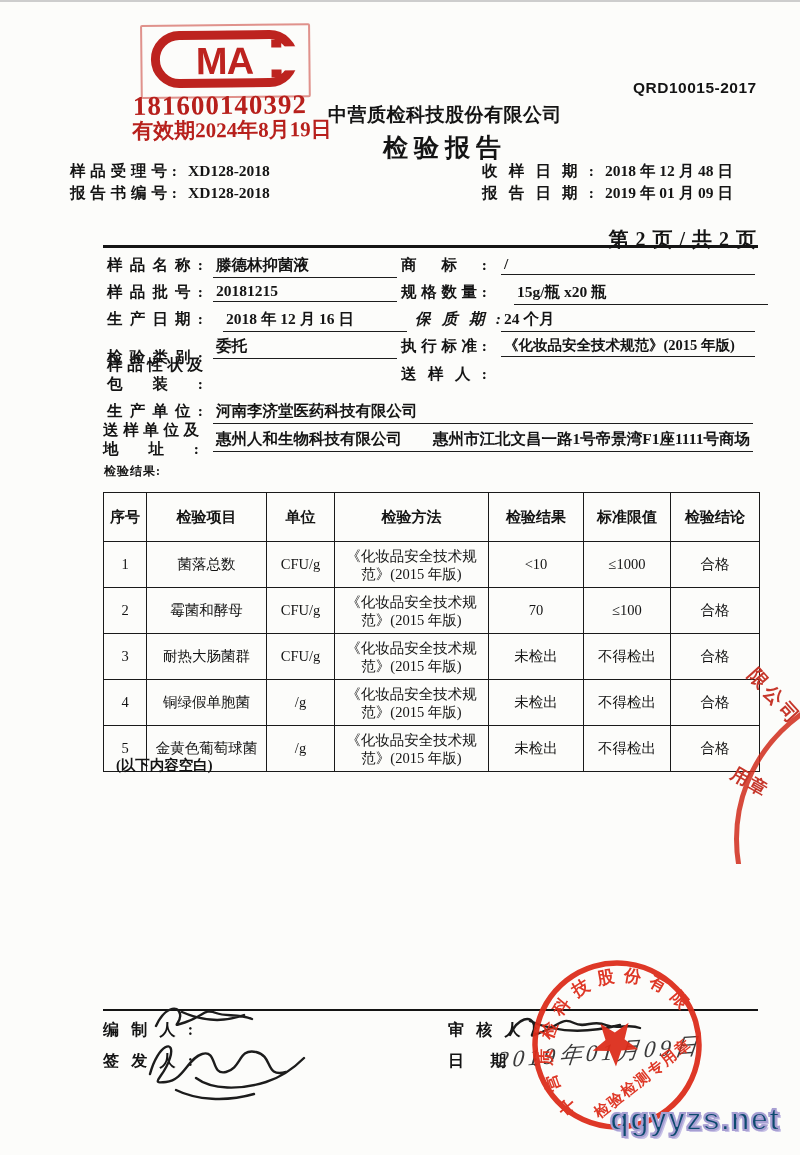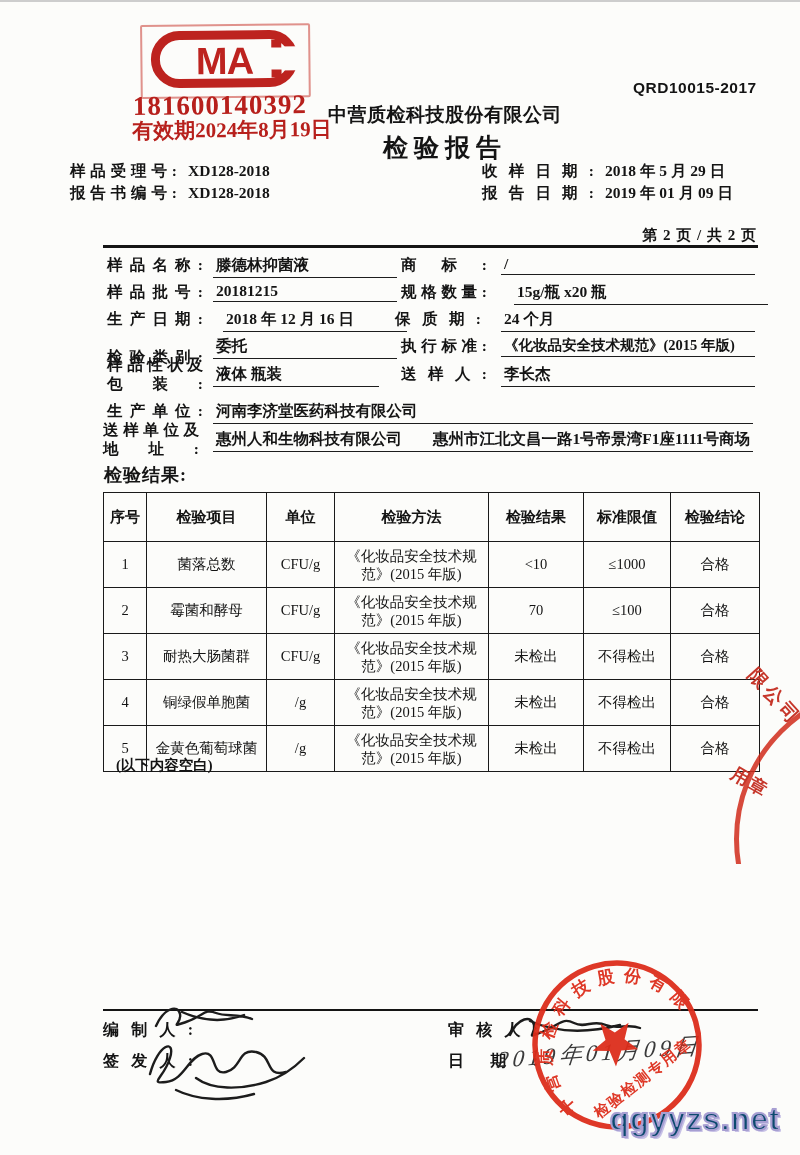--- a/index.html
+++ b/index.html
@@ -25,37 +25,37 @@
 
   
   .meta{position:absolute;left:70px;top:160px;width:700px;font-size:15.5px;}
   .meta .col-l{position:absolute;left:0;top:0;}
   .meta .col-r{position:absolute;left:412px;top:0;}
   .meta-row{height:22px;line-height:22px;white-space:nowrap;}
   .jl{display:inline-block;text-align:justify;text-align-last:justify;text-justify:inter-character;font-weight:bold;vertical-align:top;}
   .jl-meta-l{width:107px;}
   .jl-meta-r{width:112px;}
   .meta-val{margin-left:11px;font-weight:600;}
-  .page-num{position:absolute;right:43px;top:226px;font-size:15px;font-weight:bold;letter-spacing:1px;}
+  .page-num{position:absolute;right:43px;top:226px;font-size:20px;font-weight:bold;letter-spacing:1px;}
   .hr1{position:absolute;left:103px;top:245px;width:655px;height:3px;background:#151515;}
 
   
   .fields{position:absolute;left:103px;top:251px;width:660px;height:212px;font-size:15.5px;}
   .fields .fl{position:absolute;white-space:nowrap;}
   .jl-f-l{width:96px;}
   .jl-f-r{width:86px;}
   .ul{display:inline-block;border-bottom:1.4px solid #1d1d1d;padding:0 3px 1px 3px;font-weight:600;white-space:nowrap;overflow:visible;}
   .w-lv{width:178px;}
   .w-rv{width:248px;}
   .w-sv{width:160px;}
   .w-full{width:534px;}
   .two-line{line-height:19px;}
 
   
-  .results-label{position:absolute;left:104px;top:463px;font-size:18px;font-weight:bold;letter-spacing:1px;}
+  .results-label{position:absolute;left:104px;top:463px;font-size:12px;font-weight:bold;letter-spacing:1px;}
   table.results{position:absolute;left:103px;top:492px;border-collapse:collapse;table-layout:fixed;}
   table.results th,table.results td{border:1.4px solid #1a1a1a;text-align:center;vertical-align:middle;padding:2px 3px;}
   table.results th{height:44px;font-size:15px;font-weight:bold;}
   table.results td{height:41px;font-size:14.5px;}
   td.method{font-size:14px;line-height:18px;padding:2px 6px;}
   .blank-note{position:absolute;left:116px;top:756px;font-size:14.5px;font-weight:600;}
 
   
   .edge-seal{position:absolute;left:698px;top:612px;width:102px;height:252px;overflow:hidden;pointer-events:none;}
   .edge-seal .arc{position:absolute;left:36px;top:72px;width:300px;height:300px;border:5px solid rgba(208,42,26,.85);border-radius:50%;}
@@ -111,55 +111,53 @@
     <div class="report-title">检验报告</div>
   </div>
   <div class="doc-code">QRD10015-2017</div>
 
   <div class="meta">
     <div class="col-l">
       <div class="meta-row"><span class="jl jl-meta-l">样品受理号:</span><span class="meta-val">XD128-2018</span></div>
       <div class="meta-row"><span class="jl jl-meta-l">报告书编号:</span><span class="meta-val">XD128-2018</span></div>
     </div>
     <div class="col-r">
-      <div class="meta-row"><span class="jl jl-meta-r">收样日期:</span><span class="meta-val">2018 年 5 月 29 日</span></div>
+      <div class="meta-row"><span class="jl jl-meta-r">收样日期:</span><span class="meta-val">2018 年 12 月 48 日</span></div>
       <div class="meta-row"><span class="jl jl-meta-r">报告日期:</span><span class="meta-val">2019 年 01 月 09 日</span></div>
     </div>
   </div>
   <div class="page-num">第 2 页 / 共 2 页</div>
   <div class="hr1"></div>
 
   <div class="fields">
     <div class="fl" style="left:4px;top:4px;"><span class="jl jl-f-l">样品名称:</span></div>
     <div class="fl" style="left:110px;top:4px;"><span class="ul w-lv">滕德林抑菌液</span></div>
     <div class="fl" style="left:298px;top:4px;"><span class="jl jl-f-r">商标:</span></div>
     <div class="fl" style="left:398px;top:4px;"><span class="ul w-rv">/</span></div>
 
     <div class="fl" style="left:4px;top:31px;"><span class="jl jl-f-l">样品批号:</span></div>
     <div class="fl" style="left:110px;top:31px;"><span class="ul w-lv">20181215</span></div>
     <div class="fl" style="left:298px;top:31px;"><span class="jl jl-f-r">规格数量:</span></div>
     <div class="fl" style="left:398px;top:31px;margin-left:13px;"><span class="ul w-rv">15g/瓶 x20 瓶</span></div>
 
     <div class="fl" style="left:4px;top:58px;"><span class="jl jl-f-l">生产日期:</span></div>
     <div class="fl" style="left:110px;top:58px;margin-left:10px;"><span class="ul w-lv">2018 年 12 月 16 日</span></div>
-    <div class="fl" style="left:292px;top:58px;"><span class="jl jl-f-r">保质期:</span></div>
+    <div class="fl" style="left:312px;top:58px;font-style:italic;"><span class="jl jl-f-r">保质期:</span></div>
     <div class="fl" style="left:398px;top:58px;"><span class="ul w-rv">24 个月</span></div>
 
     <div class="fl" style="left:4px;top:76px;margin-top:20px;"><span class="jl jl-f-l">检验类别:</span></div>
     <div class="fl" style="left:110px;top:85px;"><span class="ul w-lv">委托</span></div>
     <div class="fl" style="left:298px;top:85px;"><span class="jl jl-f-r">执行标准:</span></div>
     <div class="fl" style="left:398px;top:85px;"><span class="ul w-rv" style="font-size:14.5px;">《化妆品安全技术规范》(2015 年版)</span></div>
 
     <div class="fl two-line" style="left:4px;top:104px;">
       <span class="jl jl-f-l">样品性状及</span><br>
       <span class="jl jl-f-l">包装:</span>
     </div>
-    <div class="fl" style="left:110px;top:113px;"><span class="ul w-sv">液体  瓶装</span></div>
     <div class="fl" style="left:298px;top:113px;"><span class="jl jl-f-r">送样人:</span></div>
-    <div class="fl" style="left:398px;top:113px;"><span class="ul w-rv">李长杰</span></div>
 
     <div class="fl" style="left:4px;top:150px;"><span class="jl jl-f-l">生产单位:</span></div>
     <div class="fl" style="left:110px;top:150px;"><span class="ul w-full">河南李济堂医药科技有限公司</span></div>
 
     <div class="fl two-line" style="left:0;top:169px;">
       <span class="jl jl-f-l">送样单位及</span><br>
       <span class="jl jl-f-l">地址:</span>
     </div>
     <div class="fl" style="left:110px;top:178px;">
       <span class="ul w-full"><span>惠州人和生物科技有限公司</span>　　<span>惠州市江北文昌一路1号帝景湾F1座1111号商场</span></span>

